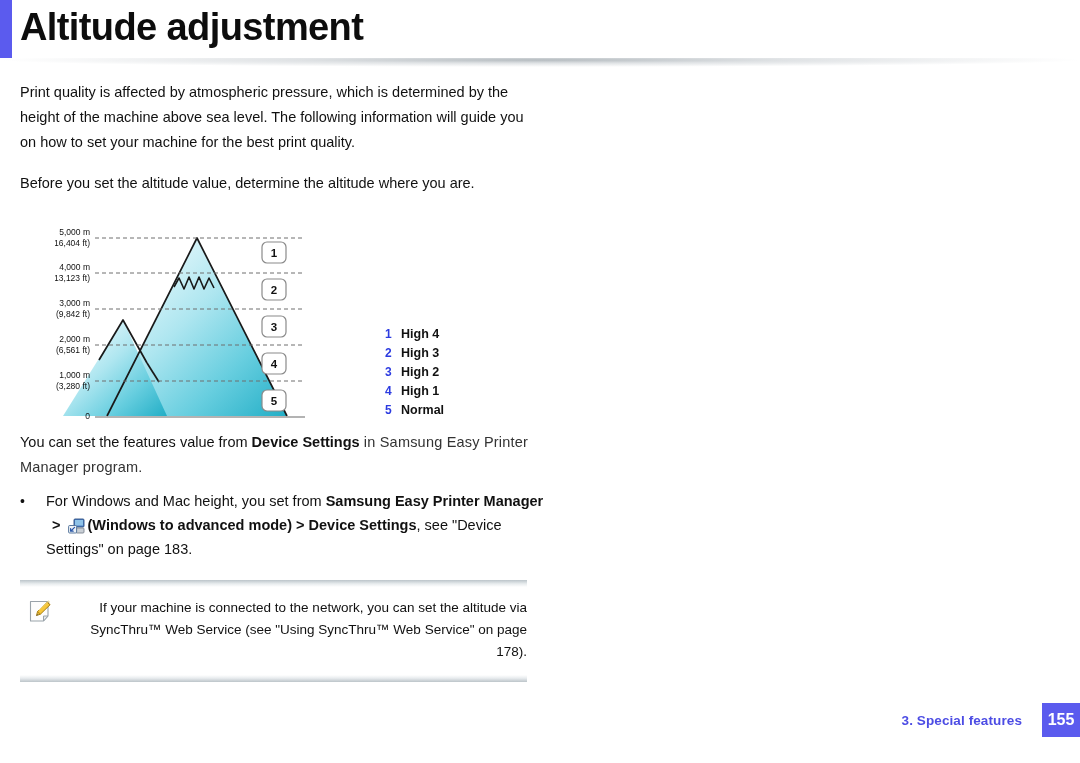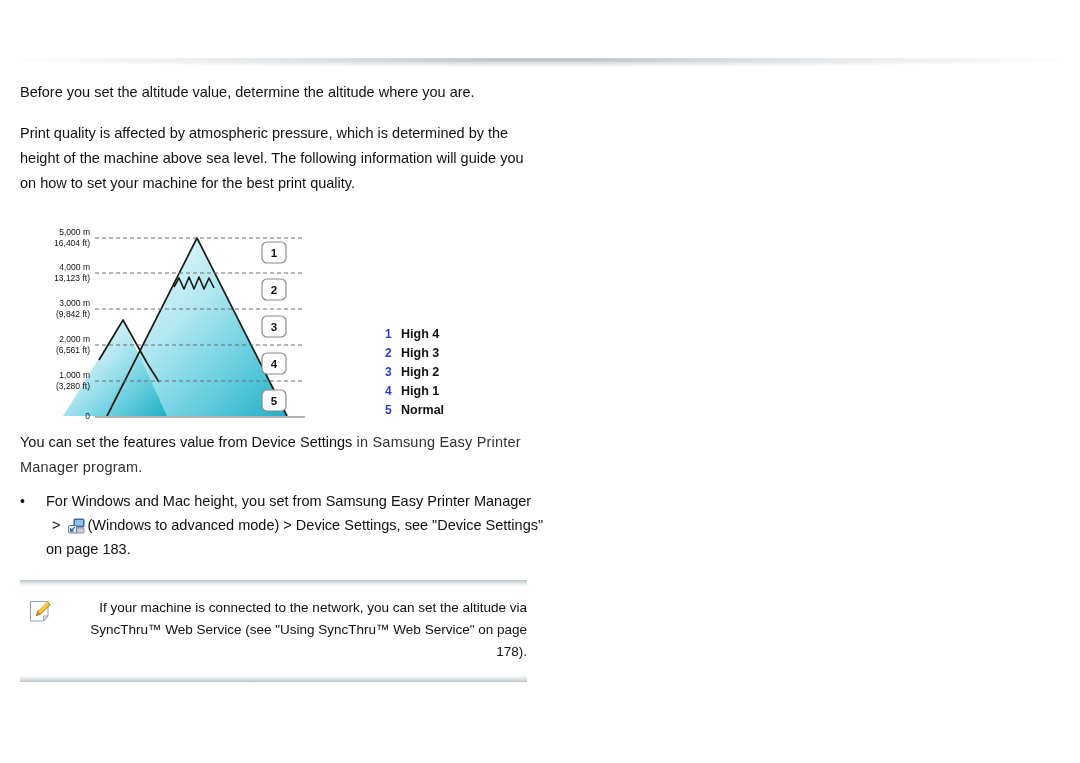--- a/index.html
+++ b/index.html
@@ -33,21 +33,21 @@
         rgba(255,255,255,0) 100%);
   }
 
   
   .content { position: absolute; left: 20px; top: 80px; width: 520px; }
   p.body {
     margin: 0 0 16px 0;
     font-size: 14.5px; line-height: 25px; color: #111;
   }
   p.body:last-child { margin-bottom: 0; }
-  b { font-weight: normal; text-align: center; }
+  b { font-weight: bold; text-align: center; }
   .light { color: #333; letter-spacing: 0.2px; }
 
   
   .diagram {
     position: absolute; left: 55px; top: 220px;
     width: 250px; height: 205px;
   }
   .legend {
     position: absolute; left: 385px; top: 325px;
     width: 140px;
@@ -103,25 +103,29 @@
     width: 38px; height: 34px; background: #5B5BEE;
     color: #ffffff; font-weight: bold; font-size: 16px;
     display: flex; align-items: center; justify-content: center;
   }
 </style>
 </head>
 <body>
 
 <div class="page">
 
+  <div class="header">
+    <div class="header-accent"></div>
+    <div class="page-title">Altitude adjustment</div>
+  </div>
   <div class="header-rule"></div>
 
   <div class="content">
+    <p class="body">Print quality is affected by atmospheric pressure, which is determined by the height of the machine above sea level. The following information will guide you on how to set your machine for the best print quality.</p>
     <p class="body">Before you set the altitude value, determine the altitude where you are.</p>
-    <p class="body">Print quality is affected by atmospheric pressure, which is determined by the height of the machine above sea level. The following information will guide you on how to set your machine for the best print quality.</p>
   </div>
 
   <div class="diagram">
     <svg width="250" height="205" viewBox="0 0 250 205">
       <defs>
         <linearGradient id="mtnGrad" x1="0" y1="0" x2="1" y2="1">
           <stop offset="0%" stop-color="#F4FCFD"></stop>
           <stop offset="18%" stop-color="#E3F7FB"></stop>
           <stop offset="45%" stop-color="#AEE6F0"></stop>
           <stop offset="72%" stop-color="#67CEDF"></stop>
@@ -244,14 +248,18 @@
           <path d="M8.5 16.5 L10.3 15.0" stroke="#5E5E5E" stroke-width="0.9"></path>
           <path d="M19.3 3.0 L22.0 5.8" stroke="#A87E12" stroke-width="0.9"></path>
           <path d="M10.8 11.3 L20.6 2.0 L22.0 3.4" fill="none" stroke="#FBE28C" stroke-width="1"></path>
         </svg>
       </div>
       <div class="note-text">If your machine is connected to the network, you can set the altitude via SyncThru™ Web Service (see "Using SyncThru™ Web Service" on page 178).</div>
     </div>
     <div class="note-edge bottom"></div>
   </div>
 
+  <div class="footer">
+    <div class="footer-label">3.  Special features</div>
+    <div class="footer-page">155</div>
+  </div>
 
 </div>
 
 </body></html>

